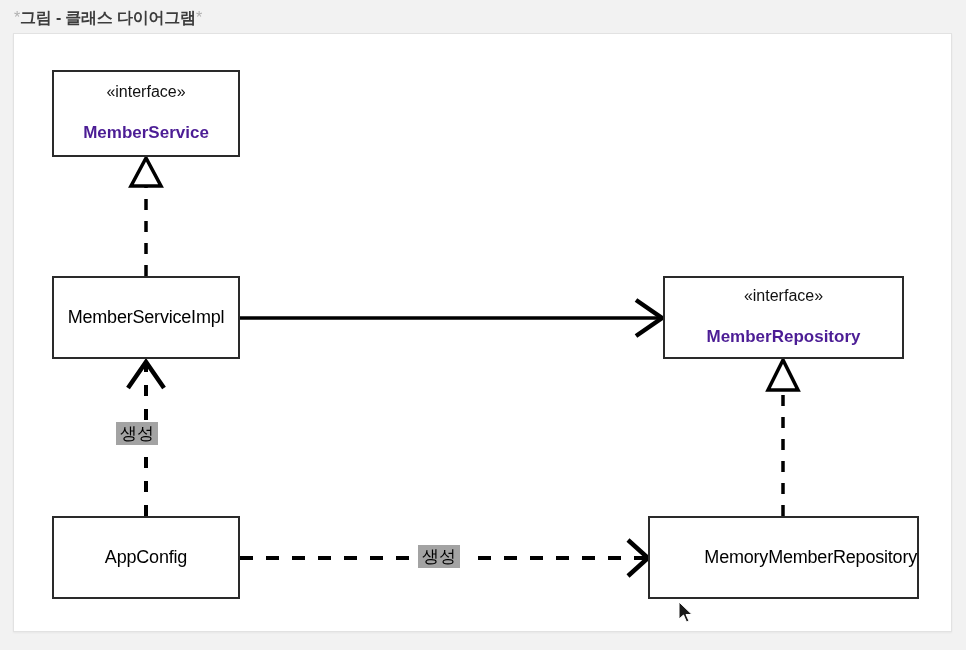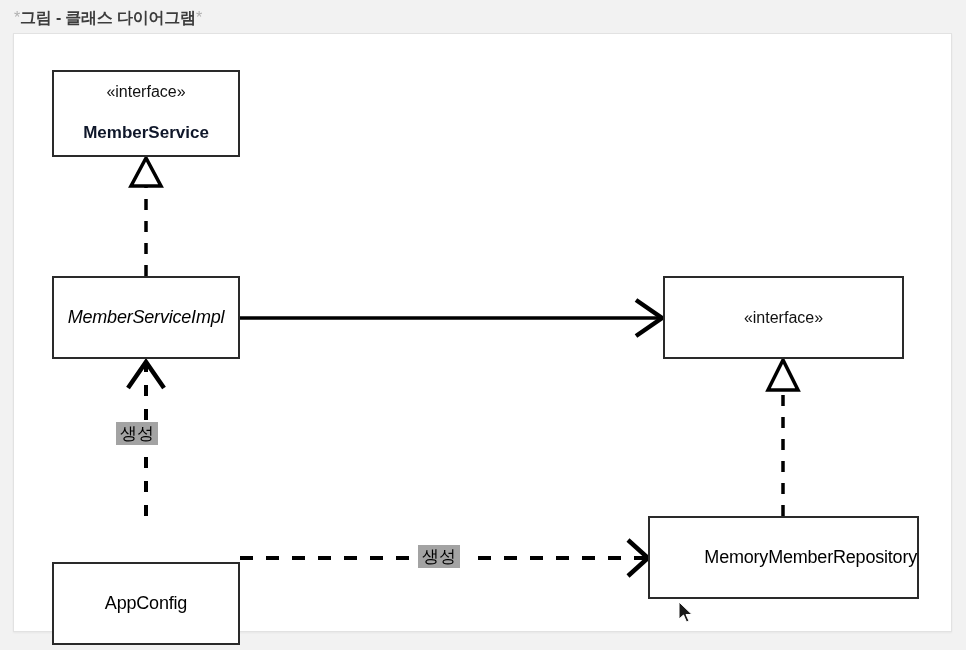--- a/index.html
+++ b/index.html
@@ -66,21 +66,21 @@
   .stereotype {
     font-size: 16px;
     font-weight: 400;
     line-height: 1.25;
     color: #111111;
   }
   .cls-name-bold {
     font-size: 17px;
     font-weight: 700;
     line-height: 1.3;
-    color: #0f172a;
+    color: #4c1d95;
   }
   .cls-name {
     font-size: 18px;
     font-weight: 400;
     line-height: 1.3;
     color: #000000;
     letter-spacing: -0.2px;
   }
 
   .edge-label {
@@ -135,30 +135,31 @@
     <line x1="478" y1="558" x2="645" y2="558" stroke="#000000" stroke-width="4" stroke-dasharray="13,13"></line>
     <polyline points="628,540 648,558 628,576" fill="none" stroke="#000000" stroke-width="4.5" stroke-linecap="butt" stroke-linejoin="miter"></polyline>
   </g>
 </svg>
 
 <div class="uml-box" style="left:52px; top:70px; width:188px; height:87px;">
   <div class="stereotype">«interface»</div>
   <div class="cls-name-bold">MemberService</div>
 </div>
 
-<div class="uml-box" style="left:52px; top:276px; width:188px; height:83px;font-style:italic;">
+<div class="uml-box" style="left:52px; top:276px; width:188px; height:83px;">
   <div class="cls-name">MemberServiceImpl</div>
 </div>
 
-<div class="uml-box" style="left:52px; top:516px; width:188px; height:83px;margin-top:46px;">
+<div class="uml-box" style="left:52px; top:516px; width:188px; height:83px;">
   <div class="cls-name">AppConfig</div>
 </div>
 
 <div class="uml-box" style="left:663px; top:276px; width:241px; height:83px;">
   <div class="stereotype">«interface»</div>
+  <div class="cls-name-bold">MemberRepository</div>
 </div>
 
 <div class="uml-box" style="left:648px; top:516px; width:271px; height:83px;align-items:flex-end;">
   <div class="cls-name">MemoryMemberRepository</div>
 </div>
 
 <div class="edge-label" style="left:116px; top:422px;">생성</div>
 <div class="edge-label" style="left:418px; top:545px;">생성</div>
 
 <svg id="cursor" viewBox="0 0 18 24">

